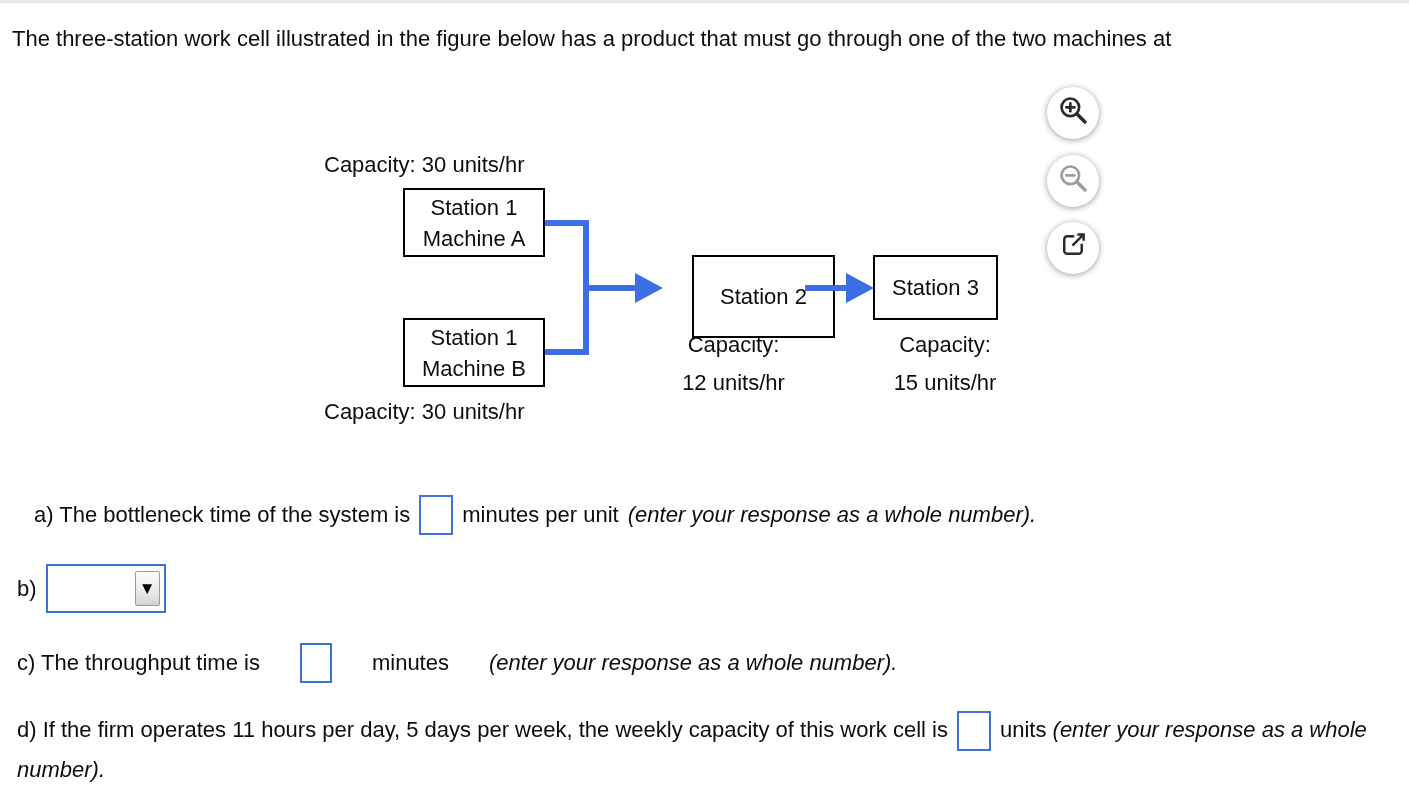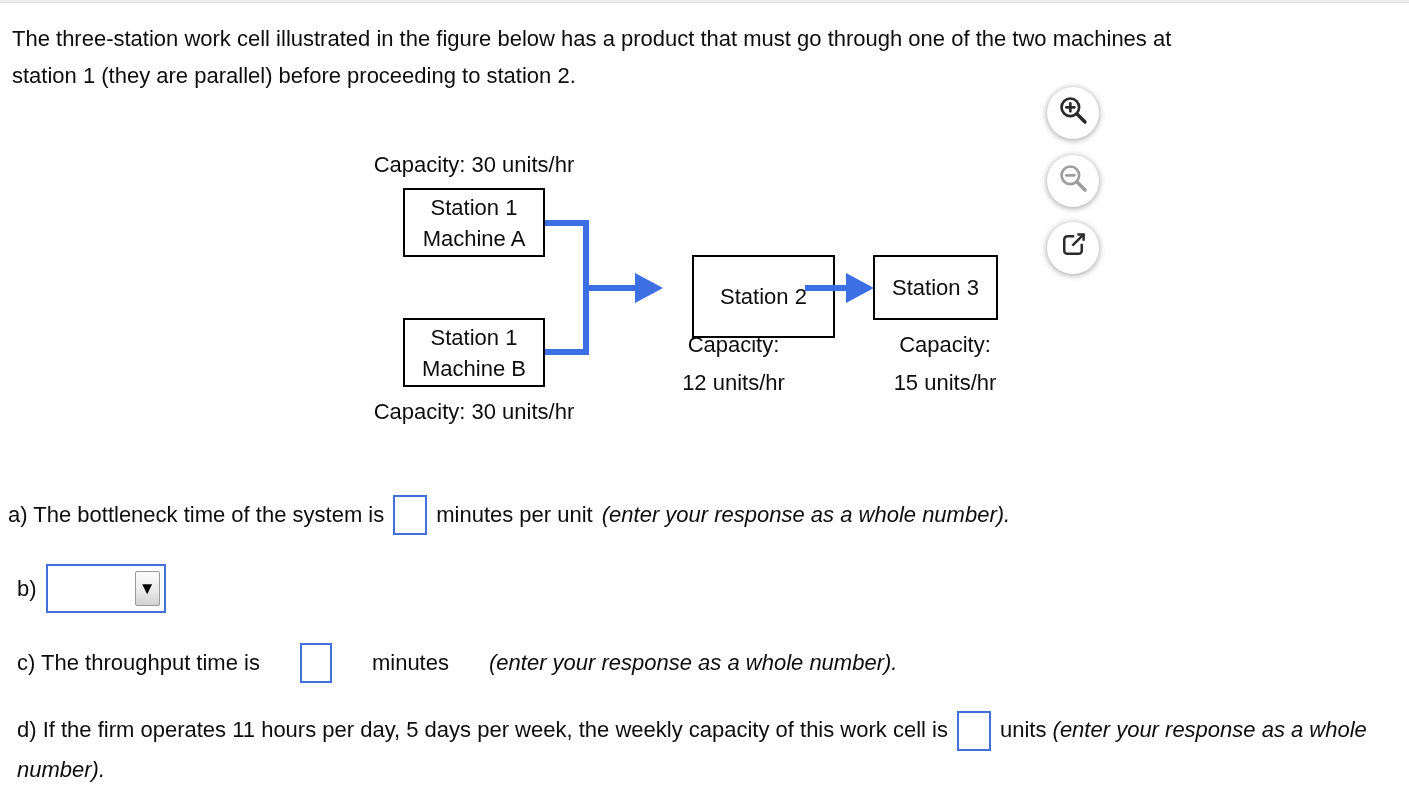--- a/index.html
+++ b/index.html
@@ -22,21 +22,21 @@
 
   .top-strip{left:0;top:0;width:1409px;height:3px;background:#ededed;border-bottom:1px solid #e0e0e0;}
 
   .intro{left:12px;top:20px;width:1392px;line-height:37px;}
   .intro div{white-space:nowrap;}
 
   
   .fig-box{border:2px solid var(--box-border);background:#fff;display:flex;
            flex-direction:column;align-items:center;justify-content:center;
            text-align:left;line-height:31px;}
-  .cap-label{text-align:center;line-height:26px;white-space:nowrap;}
+  .cap-label{line-height:26px;white-space:nowrap;}
   .cap-under{text-align:center;line-height:38px;white-space:nowrap;}
 
   .blue-line{background:var(--arrow-blue);}
   .arrow-head{width:0;height:0;border-top:15px solid transparent;border-bottom:15px solid transparent;
               border-left:28px solid var(--arrow-blue);}
 
   
   .icon-circle{width:52px;height:52px;border-radius:50%;background:#fff;
                box-shadow:0 1px 6px rgba(0,0,0,0.40);
                display:flex;align-items:center;justify-content:center;cursor:pointer;}
@@ -63,21 +63,20 @@
   .qd-flow{left:17px;top:711px;width:1365px;line-height:38px;}
   .qd-flow .answer-box{margin:0 9px;}
 </style>
 </head>
 <body>
 
 <div class="abs top-strip"></div>
 
 <div class="abs intro">
   <div>The three-station work cell illustrated in the figure below has a product that must go through one of the two machines at</div>
-  <div>station 1 (they are parallel) before proceeding to station 2.</div>
 </div>
 
 <div>
 
   <div class="abs cap-label" style="left:324px;top:152px;width:300px;">Capacity: 30 units/hr</div>
 
   <div class="abs fig-box" style="left:403px;top:188px;width:142px;height:69px;">
     <div>Station 1</div>
     <div>Machine A</div>
   </div>
@@ -139,21 +138,21 @@
     <span class="icon-dark">
       <svg width="30" height="30" viewBox="0 0 24 24" fill="none" stroke="currentColor" stroke-width="2">
         <path d="M13 5 H7.5 C6.1 5 5 6.1 5 7.5 v9 C5 17.9 6.1 19 7.5 19 h9 c1.4 0 2.5-1.1 2.5-2.5 V11"></path>
         <line x1="11.5" y1="12.5" x2="20.5" y2="3.5"></line>
         <polyline points="15.5,3.5 20.5,3.5 20.5,8.5"></polyline>
       </svg>
     </span>
   </div>
 </div>
 
-<div class="abs q-row" style="left:8px;top:494px;height:42px;justify-content:flex-end;">
+<div class="abs q-row" style="left:34px;top:494px;height:42px;justify-content:flex-end;">
   <span>a) The bottleneck time of the system is</span>
   <input class="answer-box" type="text" value="" style="">
   <span>minutes per unit</span>
   <span class="it">(enter your response as a whole number).</span>
 </div>
 
 <div class="abs q-row" style="left:17px;top:564px;height:49px;">
   <span>b)</span>
   <div class="dropdown">
     <div class="dd-field"></div>

